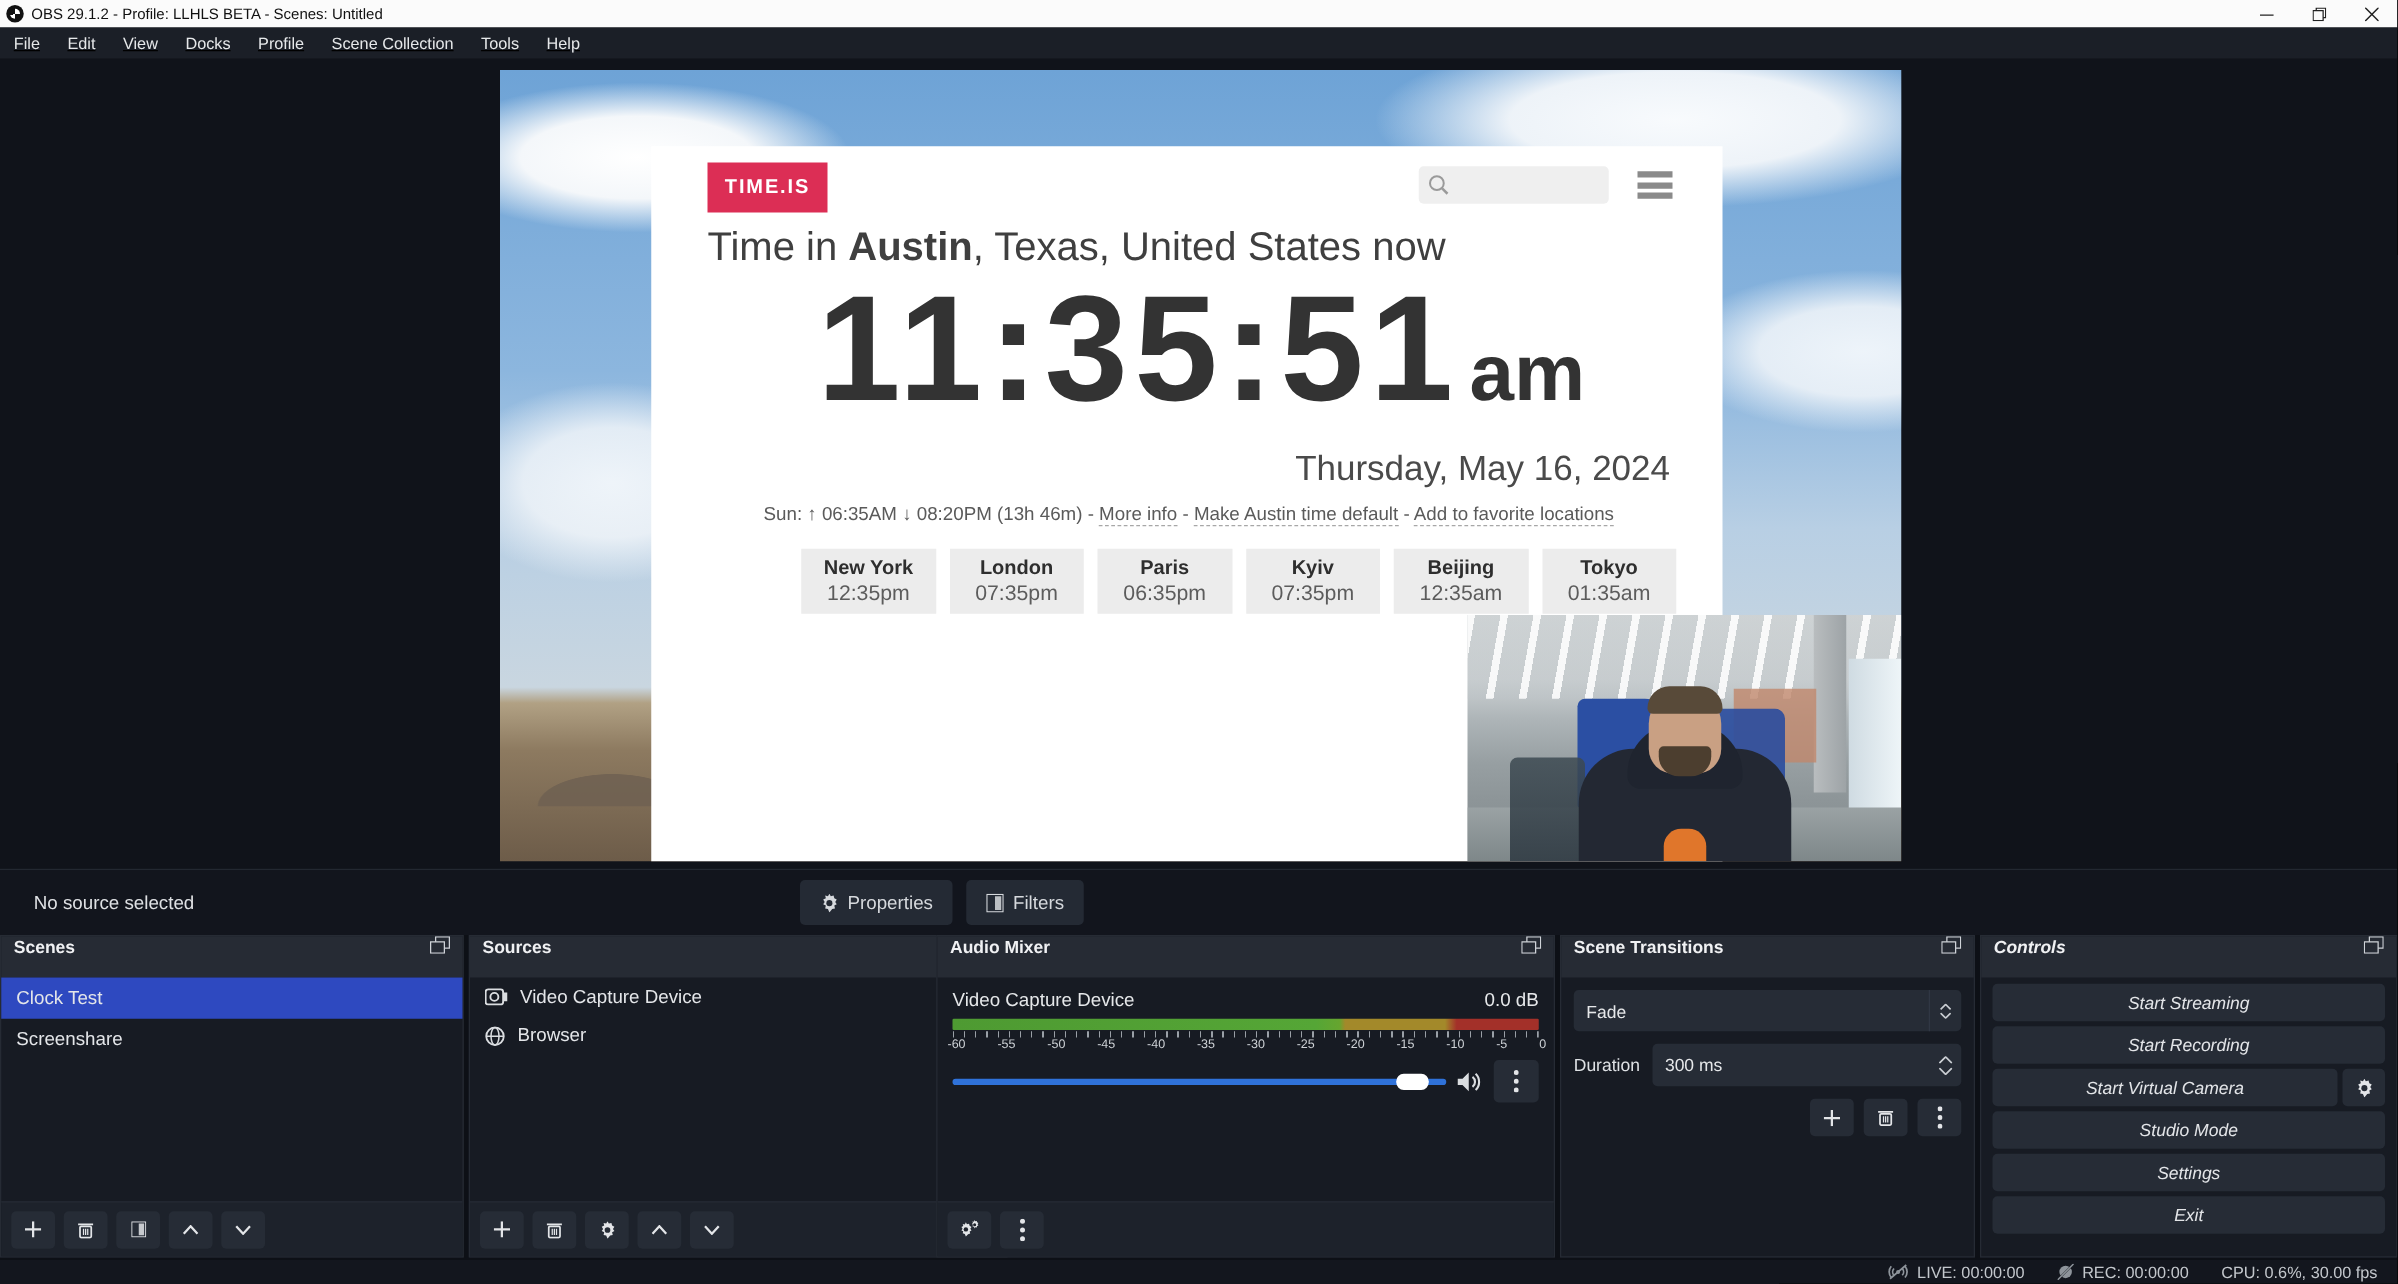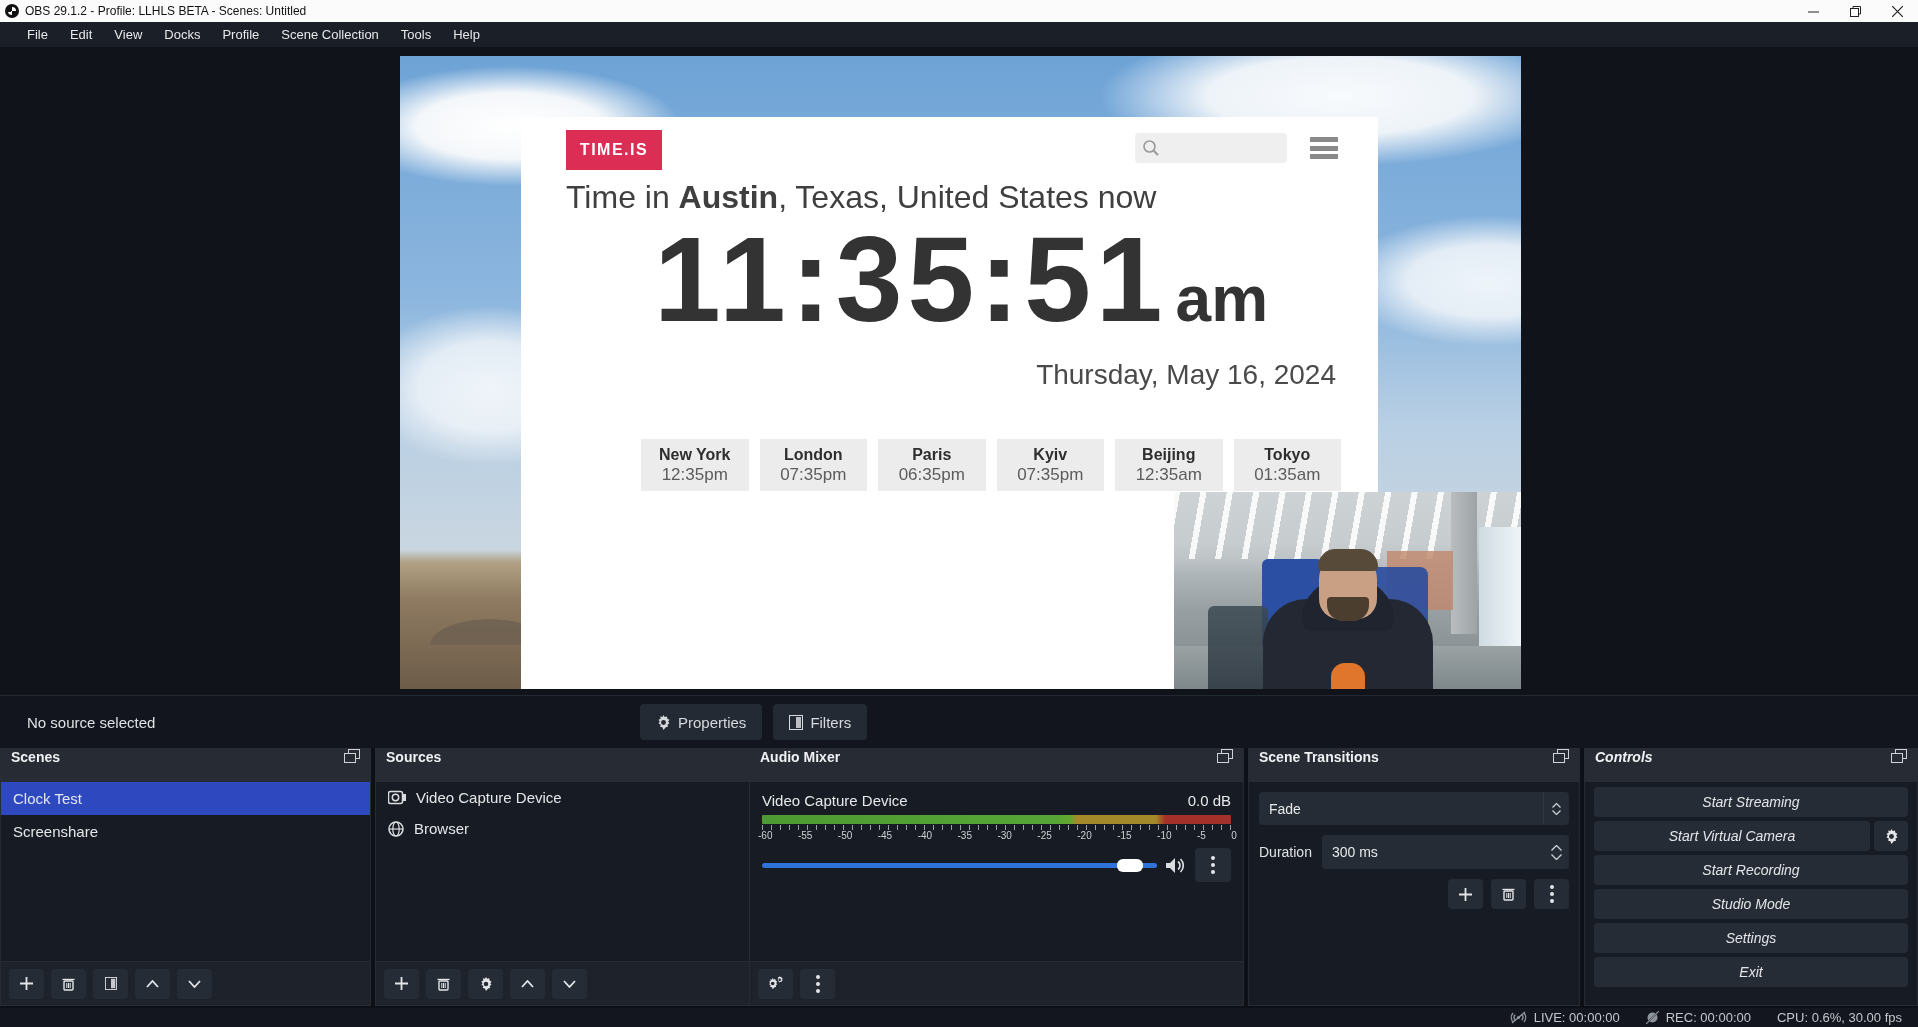--- a/index.html
+++ b/index.html
@@ -9,21 +9,21 @@
 
   
   .titlebar { position:absolute; left:0; top:0; width:1918px; height:22px; background:#fbfbfb; display:flex; align-items:center; color:#111; font-size:12px; }
   .obs-logo { width:14px; height:14px; border-radius:50%; background:#111; margin:0 6px 0 5px; position:relative; }
   .obs-logo::after{ content:""; position:absolute; left:3px; top:3px; width:8px; height:8px; border-radius:50%; background:conic-gradient(#fff 0 90deg,#111 90deg 180deg,#fff 180deg 250deg,#111 250deg 360deg); }
   .win-btns { margin-left:auto; display:flex; height:22px; }
   .win-btn { width:42px; height:22px; display:flex; align-items:center; justify-content:center; color:#222; }
   .win-btn svg { display:block; }
 
   
-  .menubar { position:absolute; left:0; top:22px; width:1918px; height:25px; background:#1b1f27; display:flex; align-items:center; padding-left:16px; }
+  .menubar { position:absolute; left:0; top:22px; width:1918px; height:25px; background:#1b1f27; display:flex; align-items:center; padding-left:0;text-decoration:underline; }
   .menu-item { color:#e6e8ea; font-size:13px; padding:0 11px; line-height:25px; }
 
   
   .preview { position:absolute; left:0; top:47px; width:1918px; height:648px; background:#10131a; }
   .canvas { position:absolute; left:400px; top:9px; width:1121px; height:633px; overflow:hidden; background:linear-gradient(180deg,#6ea3d6 0%,#8cb6de 38%,#b8cfe4 58%,#c9d6e0 78%,#b1a184 80%,#8d7a60 86%,#6d5c49 100%); }
   .cloud { position:absolute; background:radial-gradient(closest-side,#ffffff 0%,#f4f7fa 55%,rgba(244,247,250,0)100%); border-radius:50%; }
   .mountains { position:absolute; left:0; bottom:44px; width:100%; height:34px; background:
       radial-gradient(60px 26px at 8% 100%, #6f6152 98%, transparent 100%),
       radial-gradient(120px 30px at 30% 100%, #7b6a57 98%, transparent 100%),
       radial-gradient(90px 22px at 55% 100%, #70604e 98%, transparent 100%),
@@ -176,20 +176,21 @@
             <span></span>
             <span></span>
             <span></span>
           </div>
         <div class="ti-heading"><span>Time in </span><b>Austin</b><span>, Texas, United States now</span></div>
         <div class="ti-clock">
           <span class="ti-time">11:35:51</span>
           <span class="ti-ampm">am</span>
         </div>
         <div class="ti-date">Thursday, May 16, 2024</div>
+        <div class="ti-sun"><span>Sun: ↑ 06:35AM ↓ 08:20PM (13h 46m) - </span><span class="lnk">More info</span><span> - </span><span class="lnk">Make Austin time default</span><span> - </span><span class="lnk">Add to favorite locations</span></div>
         <div class="ti-cities">
           <div class="ti-city">
               <div class="cname">New York</div>
               <div class="ctime">12:35pm</div>
             </div>
           <div class="ti-city">
               <div class="cname">London</div>
               <div class="ctime">07:35pm</div>
             </div>
           <div class="ti-city">
@@ -500,32 +501,32 @@
       <svg class="popout" width="16" height="14" viewBox="0 0 16 14">
           <rect x="4.5" y="0.5" width="11" height="9" fill="none" stroke="#cfd3d8"></rect>
           <rect x="0.5" y="4.5" width="11" height="9" fill="#262b34" stroke="#cfd3d8"></rect>
         </svg>
     </div>
     <div class="ctl-body">
       <div class="ctl-row">
           <div class="ctl-btn">Start Streaming</div>
         </div>
       <div class="ctl-row">
+          <div class="ctl-btn">Start Recording</div>
+        </div>
+      <div class="ctl-row">
         <div class="ctl-btn">Start Virtual Camera</div>
         <div class="ctl-gear">
             <svg width="15" height="15" viewBox="0 0 16 16">
               <path fill="#e3e5e8" d="M8 0l1.2 2.1 2.4-.6.6 2.4L14.3 5 13 7l1.3 2-2.1 1.1.6 2.4-2.4.6L8 16l-1.2-2.9-2.4-.6.6-2.4L2.7 9 4 7 2.7 5l2.3-1.1-.6-2.4 2.4.6z"></path>
               <circle cx="8" cy="8" r="2.6" fill="#262c36"></circle>
             </svg>
           </div>
       </div>
       <div class="ctl-row">
-          <div class="ctl-btn">Start Recording</div>
-        </div>
-      <div class="ctl-row">
           <div class="ctl-btn">Studio Mode</div>
         </div>
       <div class="ctl-row">
           <div class="ctl-btn">Settings</div>
         </div>
       <div class="ctl-row">
           <div class="ctl-btn">Exit</div>
         </div>
     </div>
   </div>

